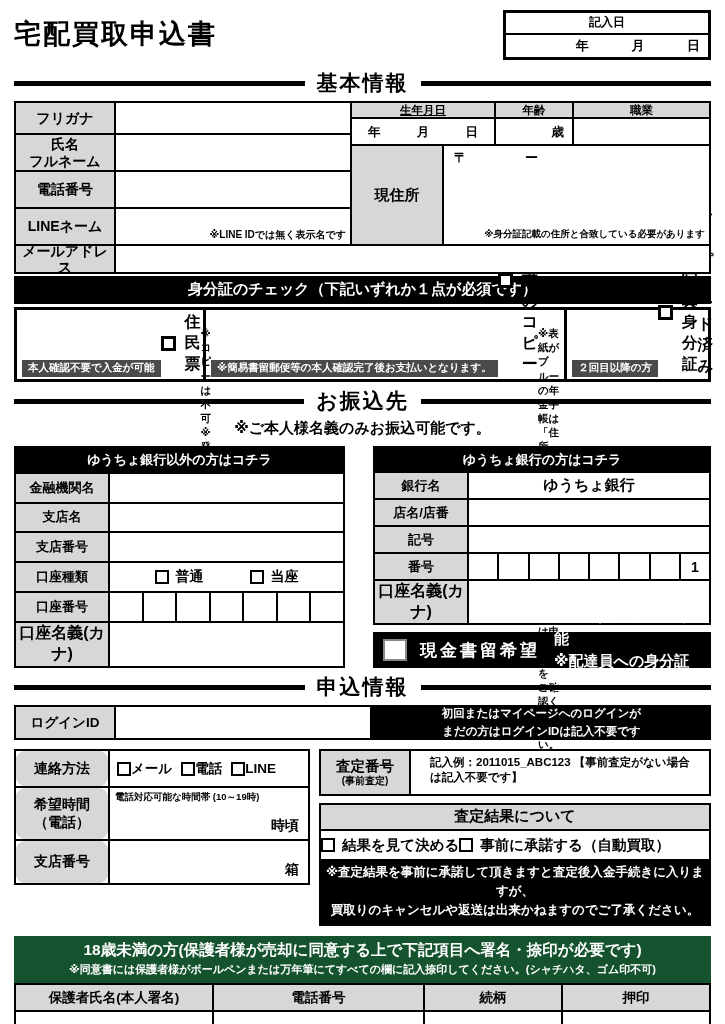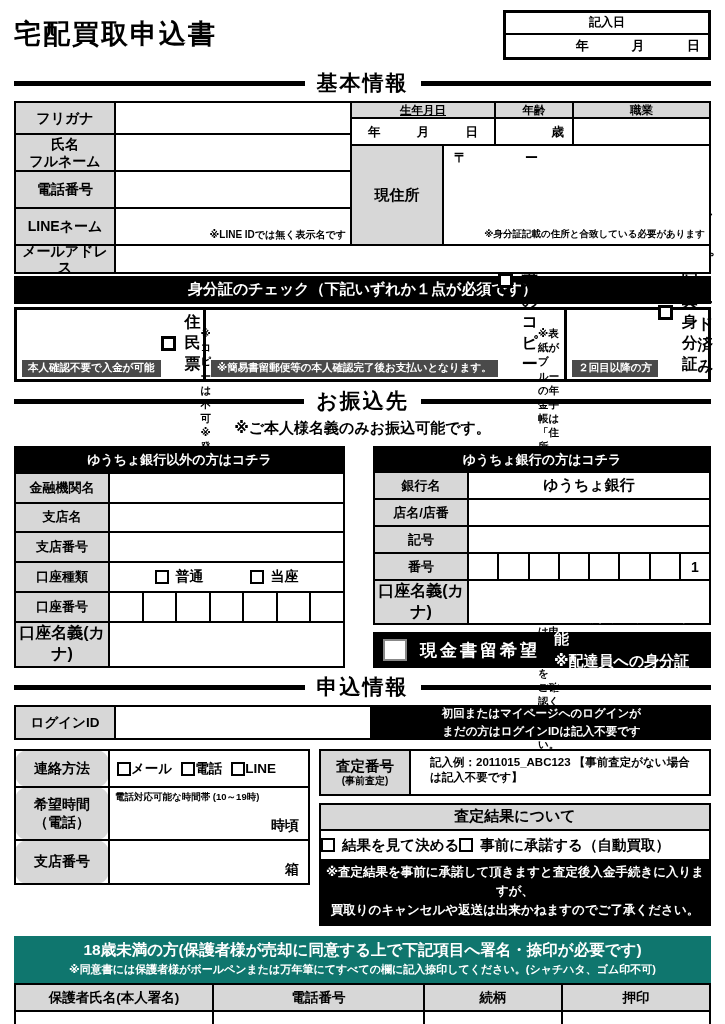--- a/index.html
+++ b/index.html
@@ -95,21 +95,21 @@
   .assess-lbl { width: 92px; background: #d7d7d7; border: 2.5px solid #000; display: flex; flex-direction: column; align-items: center; justify-content: center; font-size: 14.5px; line-height: 1.1; }
   .assess-sub { font-size: 10px; }
   .assess-field { flex: 1; background: #fff; border: 2.5px solid #000; border-left: none; padding: 4px 19px; font-size: 11.5px; }
   .result-box { border: 2.5px solid #000; margin-top: 7px; }
   .result-head { background: #d7d7d7; text-align: center; font-size: 15px; padding: 2px 0 3px; border-bottom: 2.5px solid #000; }
   .result-opts { display: flex; align-items: center; justify-content: flex-start; height: 28px; background: #fff; }
   .r-opt { display: flex; align-items: center; gap: 7px; font-size: 14.5px; }
   .result-note { background: #000; color: #fff; text-align: center; font-size: 12.5px; line-height: 1.5; padding: 4px 0 5px; }
 
   
-  .guard-head { margin-top: 10px; background: #0f766e; color: #fff; text-align: center; padding: 4px 4px 6px; }
+  .guard-head { margin-top: 10px; background: #14532d; color: #fff; text-align: center; padding: 4px 4px 6px; }
   .guard-t1 { font-size: 15.5px; }
   .guard-t2 { font-size: 11px; margin-top: 1px; }
   table.guard { border-collapse: collapse; width: 100%; }
   .guard th { background: #d7d7d7; border: 2.5px solid #000; font-size: 13.5px; height: 27px; }
   .guard td { border: 2.5px solid #000; height: 53px; background: #fff; text-align: center; font-size: 16px; }
 </style>
 </head>
 <body>
 
 <div class="page">

